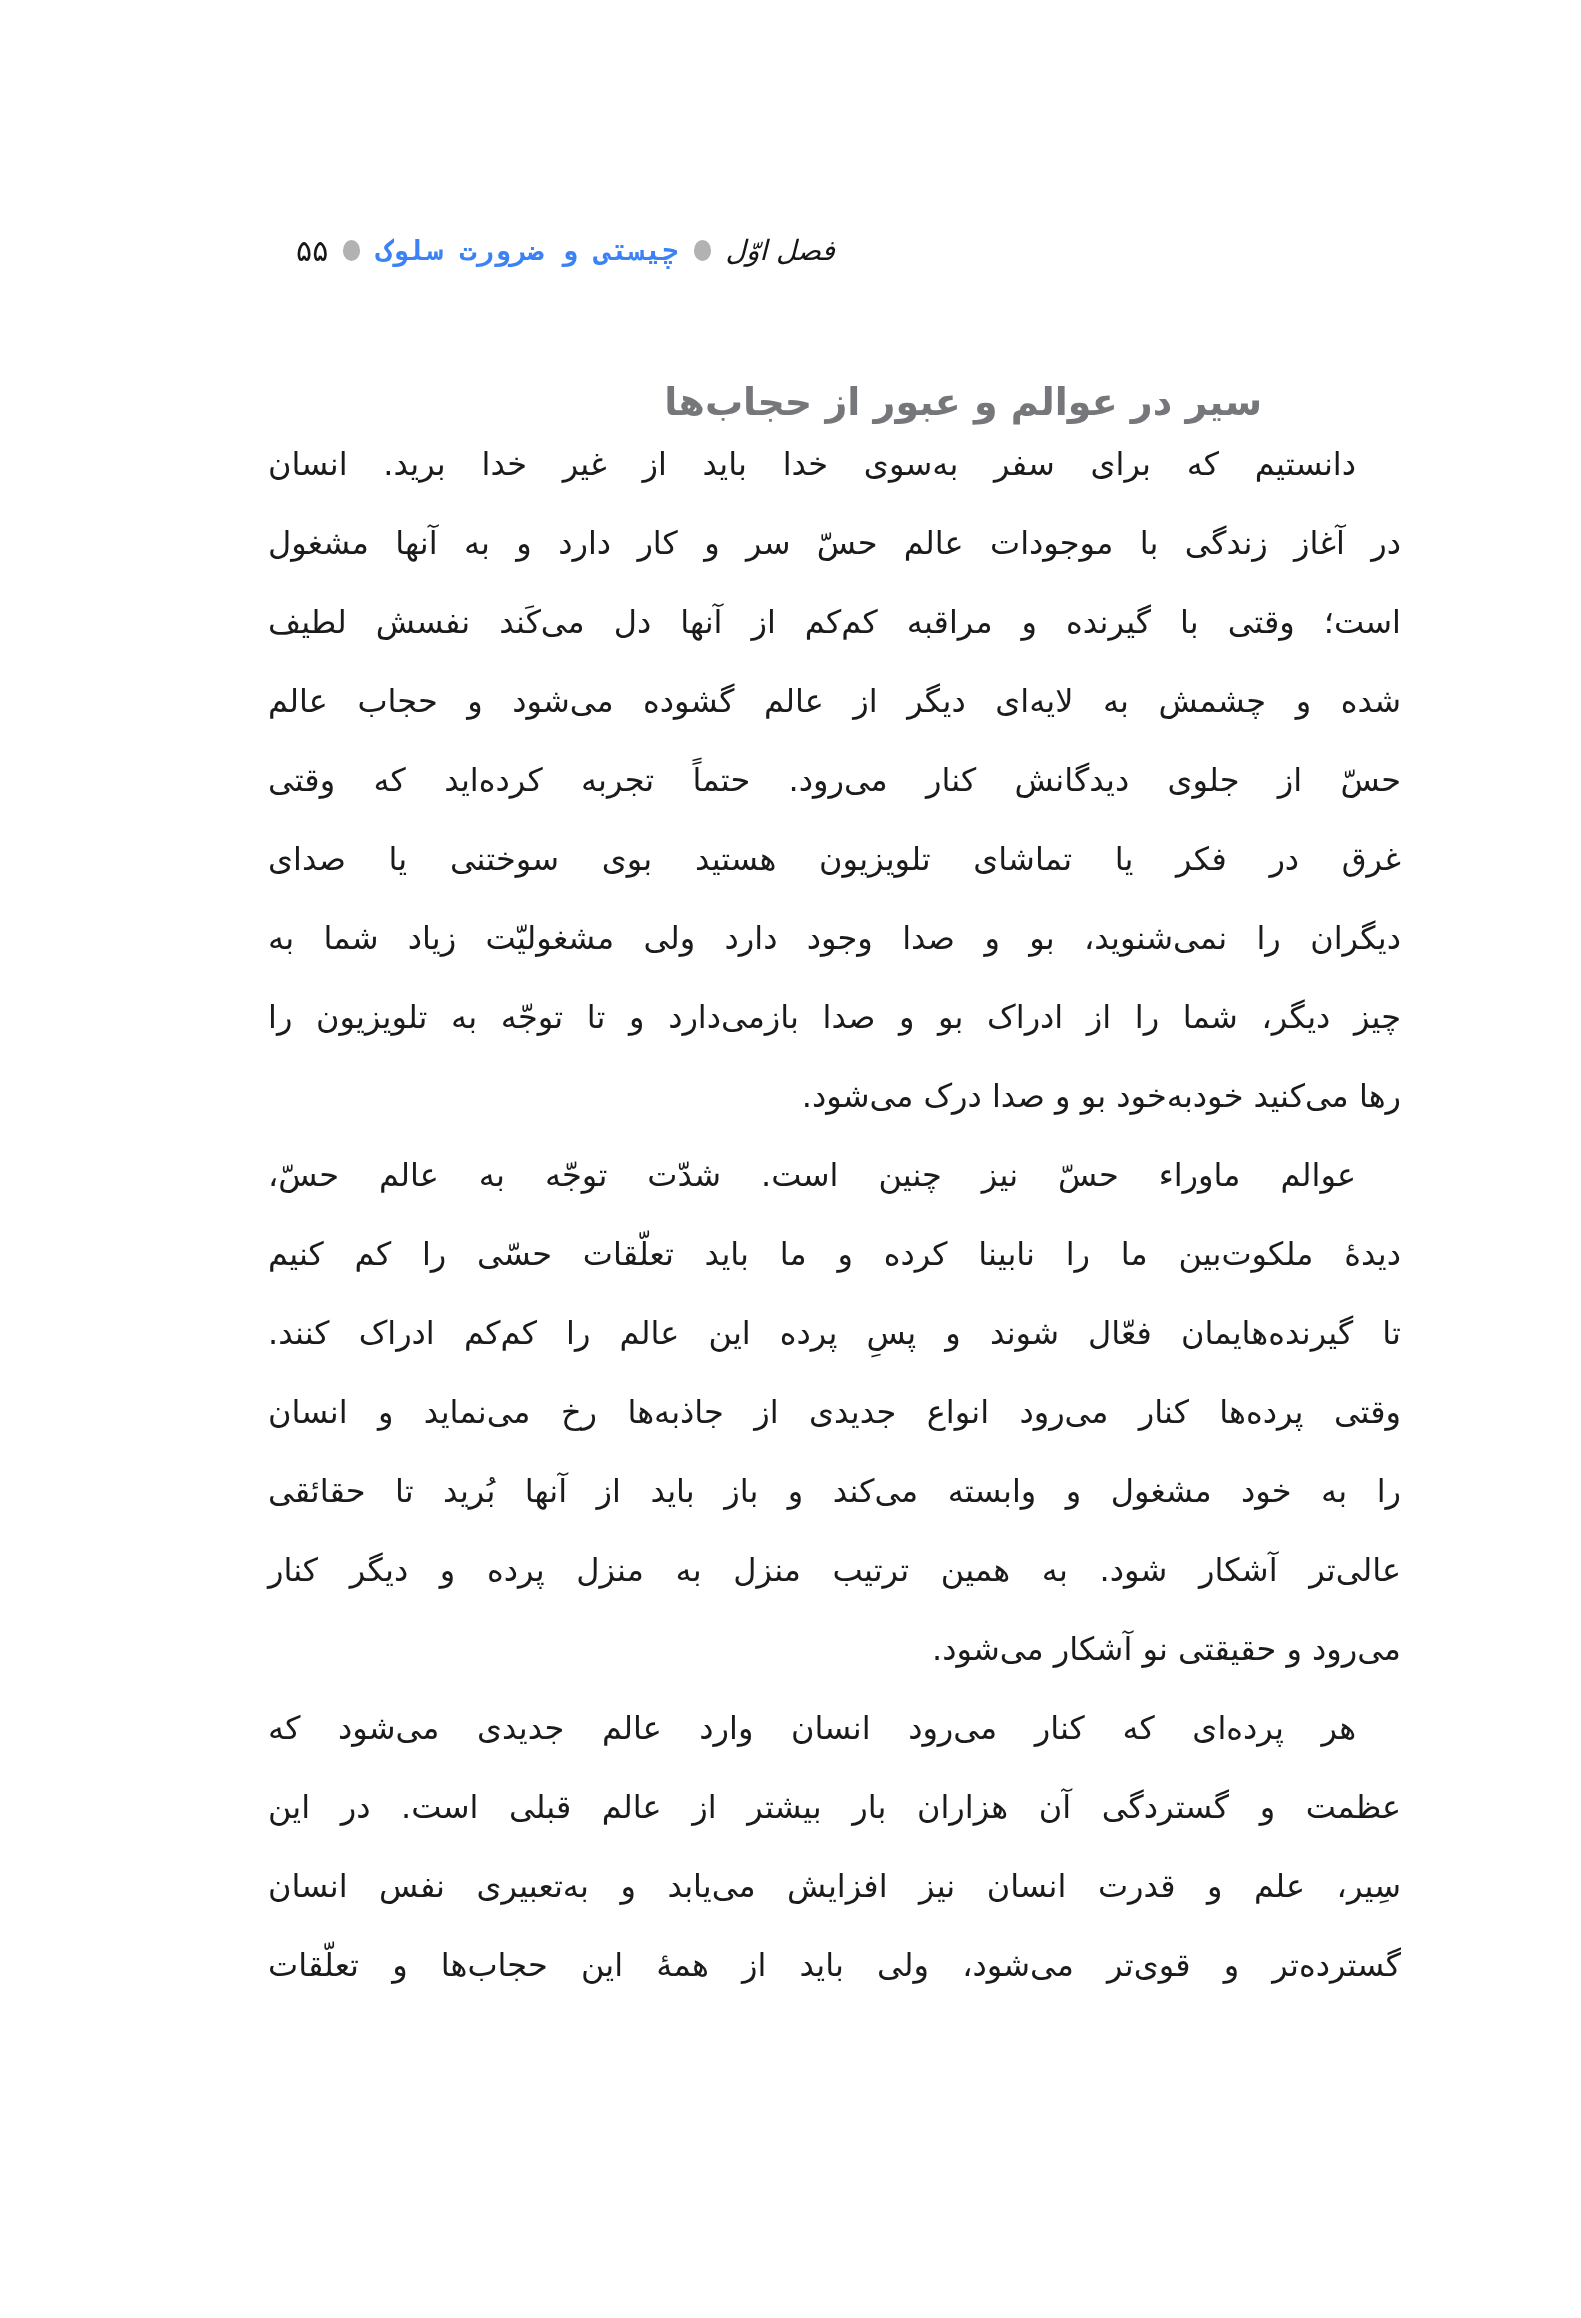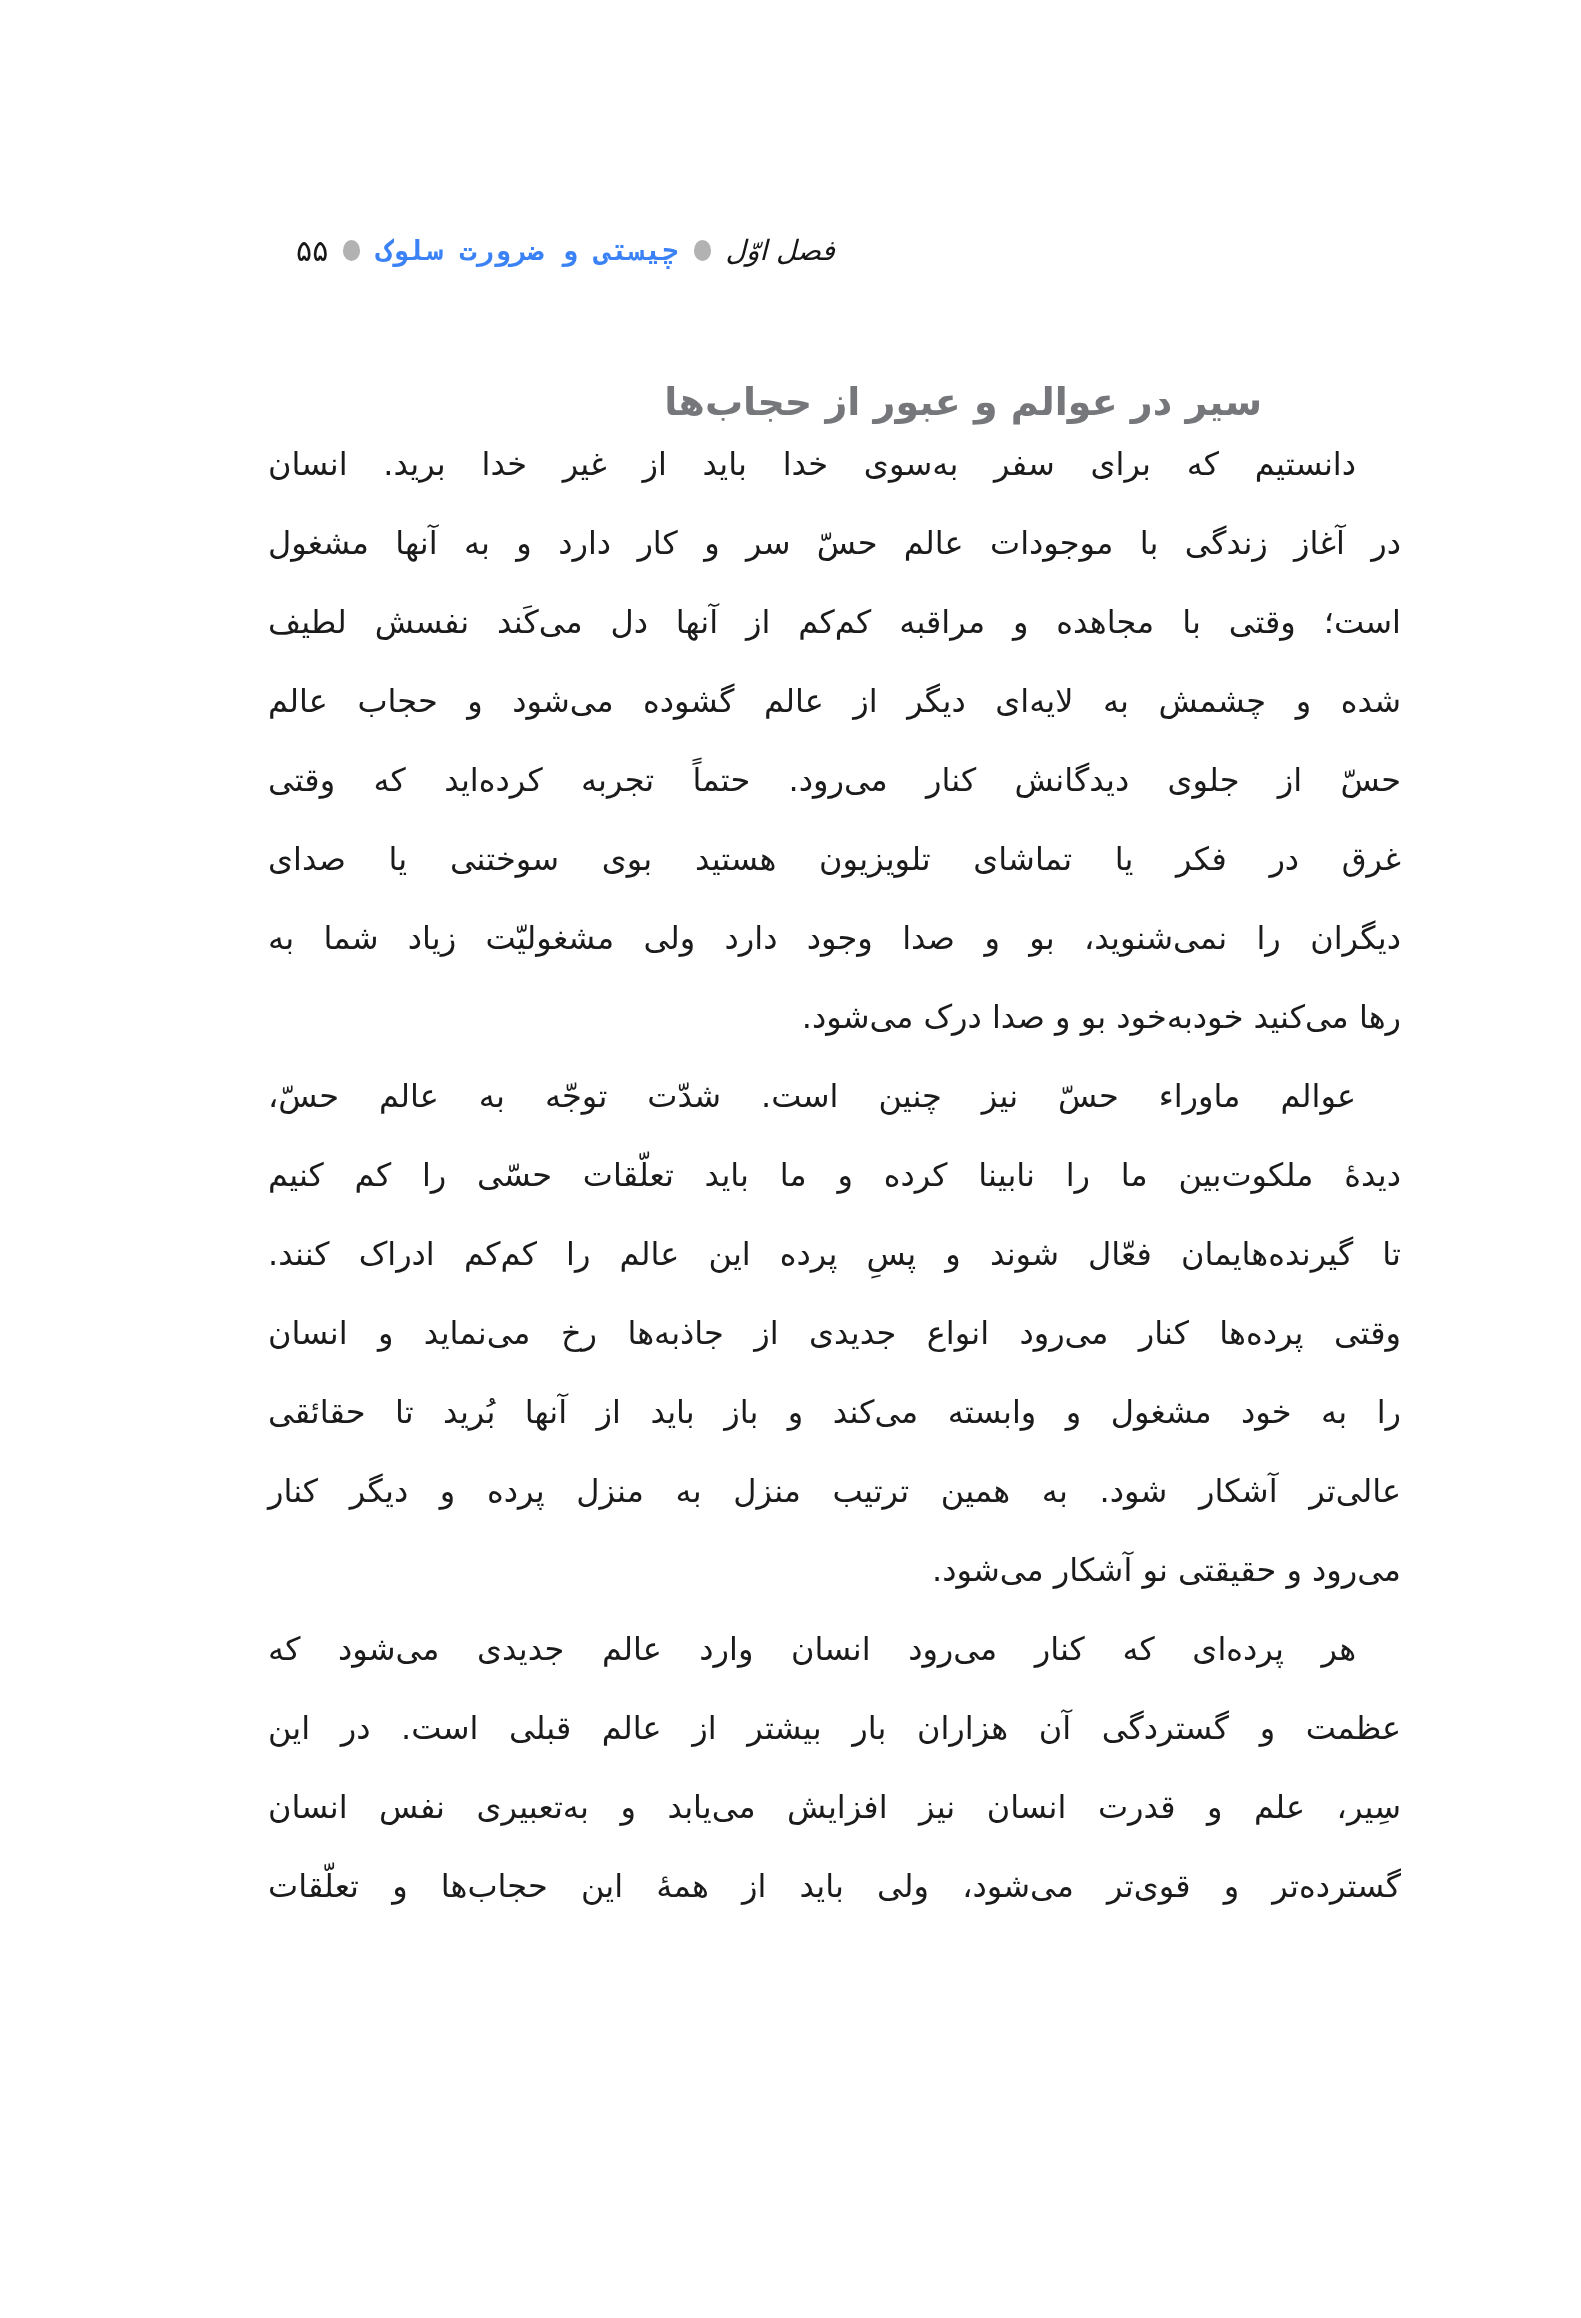--- a/index.html
+++ b/index.html
@@ -106,25 +106,26 @@
     <span class="running-title">چیستی و ضرورت سلوک</span>
     <span class="dot" style="background: rgb(178, 178, 178);"></span>
     <span class="page-number">۵۵</span>
   </div>
 
   <h2 class="section-heading" style="color: rgb(118, 119, 122);">سیر در عوالم و عبور از حجاب‌ها</h2>
 
   <div class="body-text">
       <div class="line indent">دانستیم که برای سفر به‌سوی خدا باید از غیر خدا برید. انسان</div>
       <div class="line">در آغاز زندگی با موجودات عالم حسّ سر و کار دارد و به آنها مشغول</div>
-      <div class="line">است؛ وقتی با مجاهده و مراقبه کم‌کم از آنها دل می‌کَند نفسش لطیف</div>
+      <div class="line">است؛ وقتی با گیرنده و مراقبه کم‌کم از آنها دل می‌کَند نفسش لطیف</div>
       <div class="line">شده و چشمش به لایه‌ای دیگر از عالم گشوده می‌شود و حجاب عالم</div>
       <div class="line">حسّ از جلوی دیدگانش کنار می‌رود. حتماً تجربه کرده‌اید که وقتی</div>
       <div class="line">غرق در فکر یا تماشای تلویزیون هستید بوی سوختنی یا صدای</div>
       <div class="line">دیگران را نمی‌شنوید، بو و صدا وجود دارد ولی مشغولیّت زیاد شما به</div>
+      <div class="line">چیز دیگر، شما را از ادراک بو و صدا بازمی‌دارد و تا توجّه به تلویزیون را</div>
       <div class="line short">رها می‌کنید خودبه‌خود بو و صدا درک می‌شود.</div>
       <div class="line indent">عوالم ماوراء حسّ نیز چنین است. شدّت توجّه به عالم حسّ،</div>
       <div class="line">دیدهٔ ملکوت‌بین ما را نابینا کرده و ما باید تعلّقات حسّی را کم کنیم</div>
       <div class="line">تا گیرنده‌هایمان فعّال شوند و پسِ پرده این عالم را کم‌کم ادراک کنند.</div>
       <div class="line">وقتی پرده‌ها کنار می‌رود انواع جدیدی از جاذبه‌ها رخ می‌نماید و انسان</div>
       <div class="line">را به خود مشغول و وابسته می‌کند و باز باید از آنها بُرید تا حقائقی</div>
       <div class="line">عالی‌تر آشکار شود. به همین ترتیب منزل به منزل پرده و دیگر کنار</div>
       <div class="line short">می‌رود و حقیقتی نو آشکار می‌شود.</div>
       <div class="line indent">هر پرده‌ای که کنار می‌رود انسان وارد عالم جدیدی می‌شود که</div>
       <div class="line">عظمت و گستردگی آن هزاران بار بیشتر از عالم قبلی است. در این</div>

